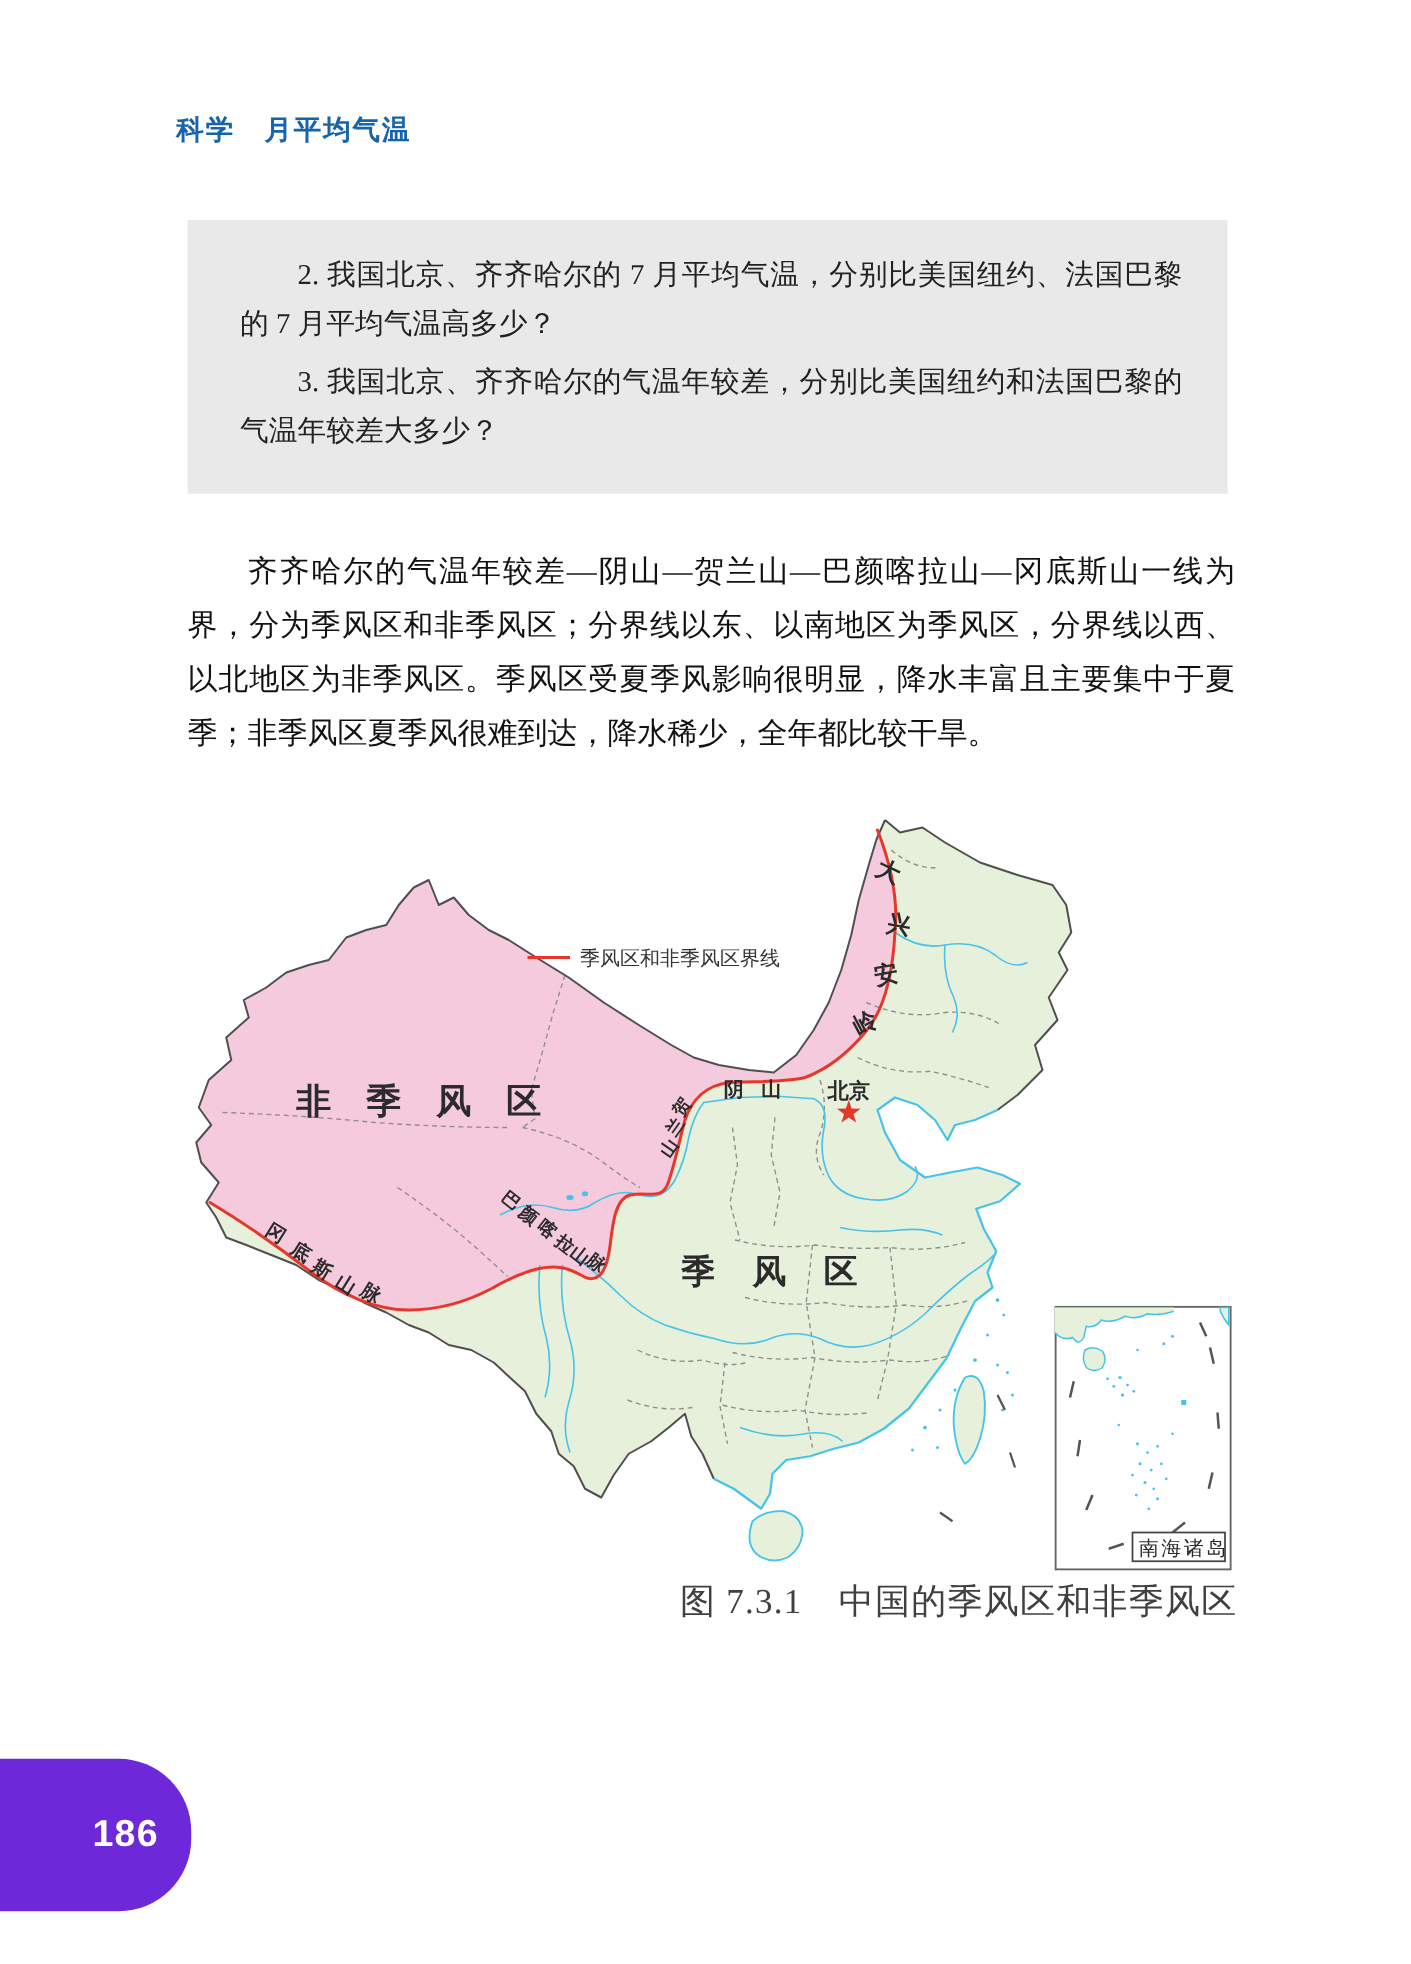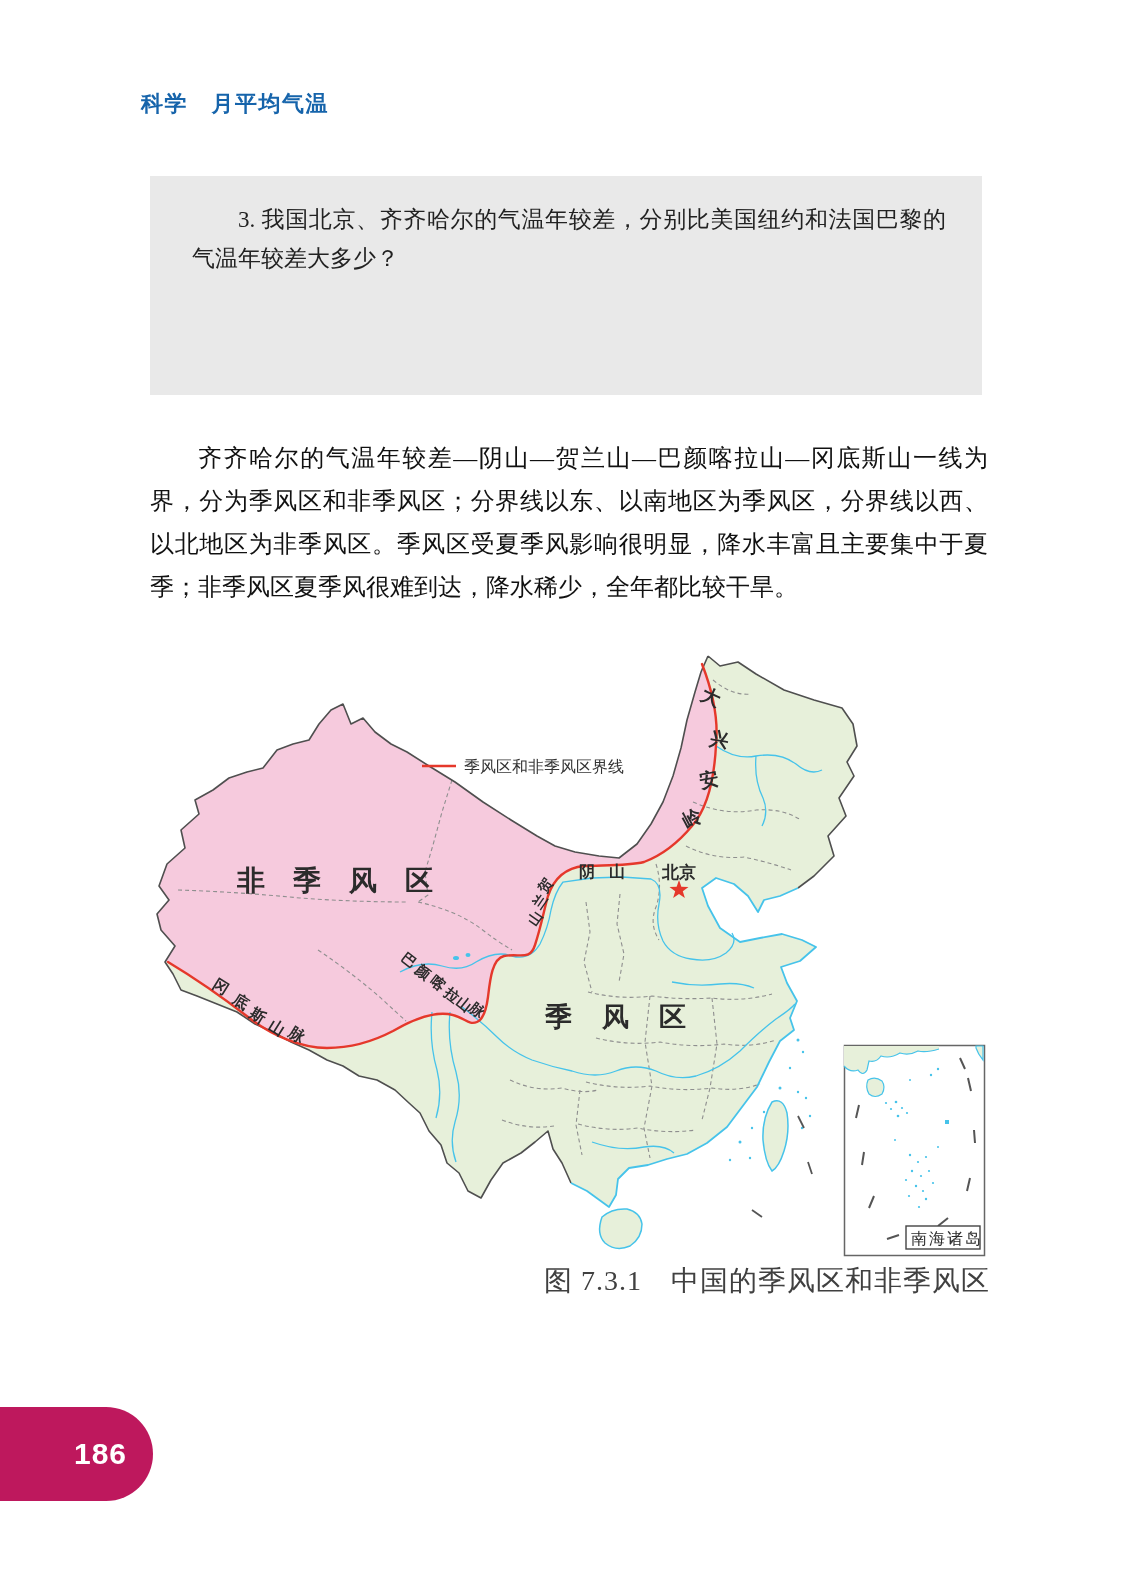--- a/index.html
+++ b/index.html
@@ -23,35 +23,36 @@
     font-size:24px;line-height:43px;text-align:justify;text-indent:2em;color:#111;
   }
   .map{position:absolute;left:150px;top:650px;}
   .map text{font-family:"Liberation Serif",serif;fill:#2b2b2b;}
   .map .legend-text{font-family:"Liberation Sans",sans-serif;fill:#333;}
   .caption{
     position:absolute;left:150px;top:1262px;width:840px;text-align:right;
     font-size:28px;color:#404040;letter-spacing:1px;
   }
   .page-tab{
-    position:absolute;left:0;top:1407px;width:153px;height:94px;
-    background:#be185d;border-radius:0 58px 58px 0;
+    position:absolute;left:0;top:1407px;width:153px;height:122px;
+    background:#6d28d9;border-radius:0 58px 58px 0;
     display:flex;align-items:center;justify-content:center;text-align:center;
   }
   .page-tab span{
     color:#fff;font-family:"Liberation Sans",sans-serif;font-weight:bold;
     font-size:30px;padding-left:48px;letter-spacing:1px;
   }
 </style>
 </head>
 <body>
 
 <div class="header">科学　月平均气温</div>
 
 <div class="qbox">
+  <p>2. 我国北京、齐齐哈尔的 7 月平均气温，分别比美国纽约、法国巴黎的 7 月平均气温高多少？</p>
   <p>3. 我国北京、齐齐哈尔的气温年较差，分别比美国纽约和法国巴黎的气温年较差大多少？</p>
 </div>
 
 <p class="para">齐齐哈尔的气温年较差—阴山—贺兰山—巴颜喀拉山—冈底斯山一线为界，分为季风区和非季风区；分界线以东、以南地区为季风区，分界线以西、以北地区为非季风区。季风区受夏季风影响很明显，降水丰富且主要集中于夏季；非季风区夏季风很难到达，降水稀少，全年都比较干旱。</p>
 
 <svg class="map" width="840" height="612" viewBox="0 0 840 612" xmlns="http://www.w3.org/2000/svg">
 
   <path fill="#e7f0da" stroke="none" d="
     M 558,6 L 570,16 L 588,12 L 606,24 L 634,40 L 664,50 L 692,58 L 703,74
     L 707,96 L 697,112 L 704,126 L 689,148 L 696,166 L 678,186 L 684,206 L 664,226 L 648,238

